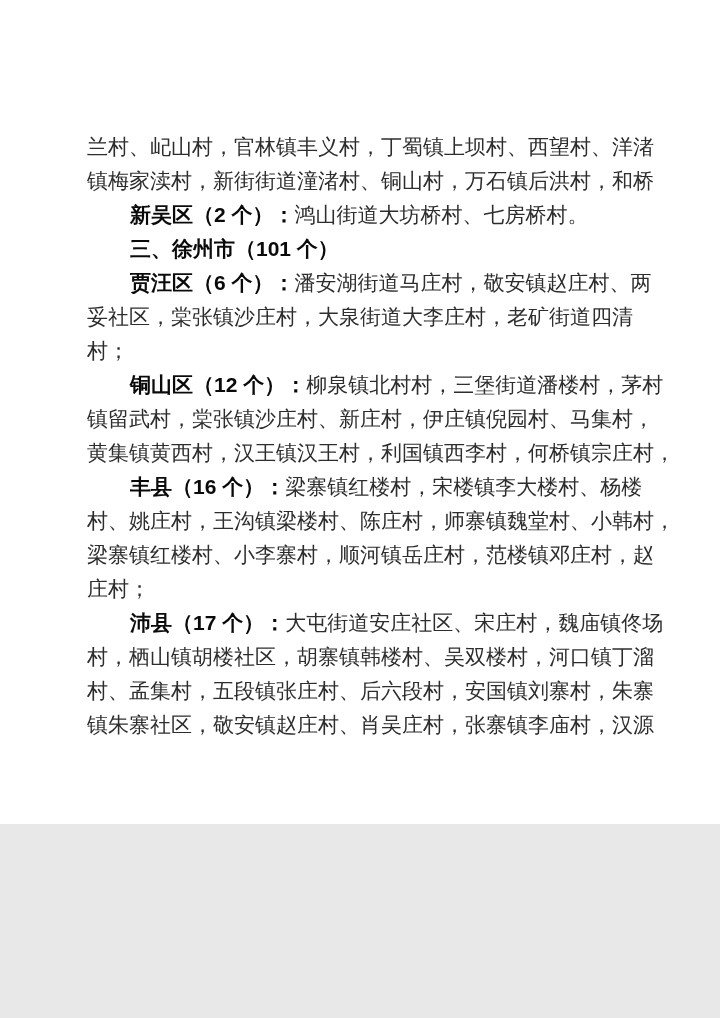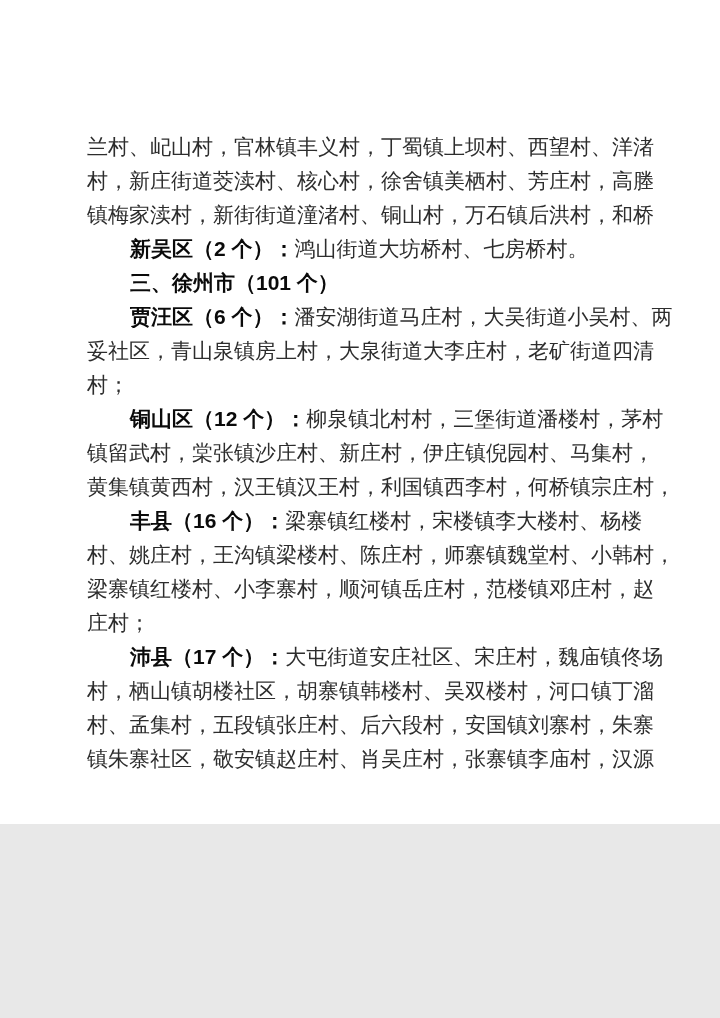--- a/index.html
+++ b/index.html
@@ -47,26 +47,25 @@
     letter-spacing:1px;
     white-space:pre;
   }
 </style>
 </head>
 <body>
 
 <div class="page">
   <div class="content" id="content">
       <div class="line justify"><span>兰村、屺山村，官林镇丰义村，丁蜀镇上坝村、西望村、洋渚</span></div>
-      <div class="line justify"><span>村，新庄街道茭渎村、核心村，徐舍镇美栖村、芳庄村，高塍</span></div>
       <div class="line justify"><span>镇梅家渎村，新街街道潼渚村、铜山村，万石镇后洪村，和桥</span></div>
       <div class="line indent"><span class="bold">新吴区（2 个）：</span><span>鸿山街道大坊桥村、七房桥村。</span></div>
       <div class="line indent"><span class="bold">三、徐州市（101 个）</span></div>
-      <div class="line indent justify"><span class="bold">贾汪区（6 个）：</span><span>潘安湖街道马庄村，大吴街道小吴村、两</span></div>
-      <div class="line justify"><span>妥社区，青山泉镇房上村，大泉街道大李庄村，老矿街道四清</span></div>
+      <div class="line indent justify"><span class="bold">贾汪区（6 个）：</span><span>潘安湖街道马庄村，敬安镇赵庄村、两</span></div>
+      <div class="line justify"><span>妥社区，棠张镇沙庄村，大泉街道大李庄村，老矿街道四清</span></div>
       <div class="line"><span>村；</span></div>
       <div class="line indent justify"><span class="bold">铜山区（12 个）：</span><span>柳泉镇北村村，三堡街道潘楼村，茅村</span></div>
       <div class="line justify"><span>镇留武村，棠张镇沙庄村、新庄村，伊庄镇倪园村、马集村，</span></div>
       <div class="line justify"><span>黄集镇黄西村，汉王镇汉王村，利国镇西李村，何桥镇宗庄村，</span></div>
       <div class="line indent justify"><span class="bold">丰县（16 个）：</span><span>梁寨镇红楼村，宋楼镇李大楼村、杨楼</span></div>
       <div class="line justify"><span>村、姚庄村，王沟镇梁楼村、陈庄村，师寨镇魏堂村、小韩村，</span></div>
       <div class="line justify"><span>梁寨镇红楼村、小李寨村，顺河镇岳庄村，范楼镇邓庄村，赵</span></div>
       <div class="line"><span>庄村；</span></div>
       <div class="line indent justify"><span class="bold">沛县（17 个）：</span><span>大屯街道安庄社区、宋庄村，魏庙镇佟场</span></div>
       <div class="line justify"><span>村，栖山镇胡楼社区，胡寨镇韩楼村、吴双楼村，河口镇丁溜</span></div>

